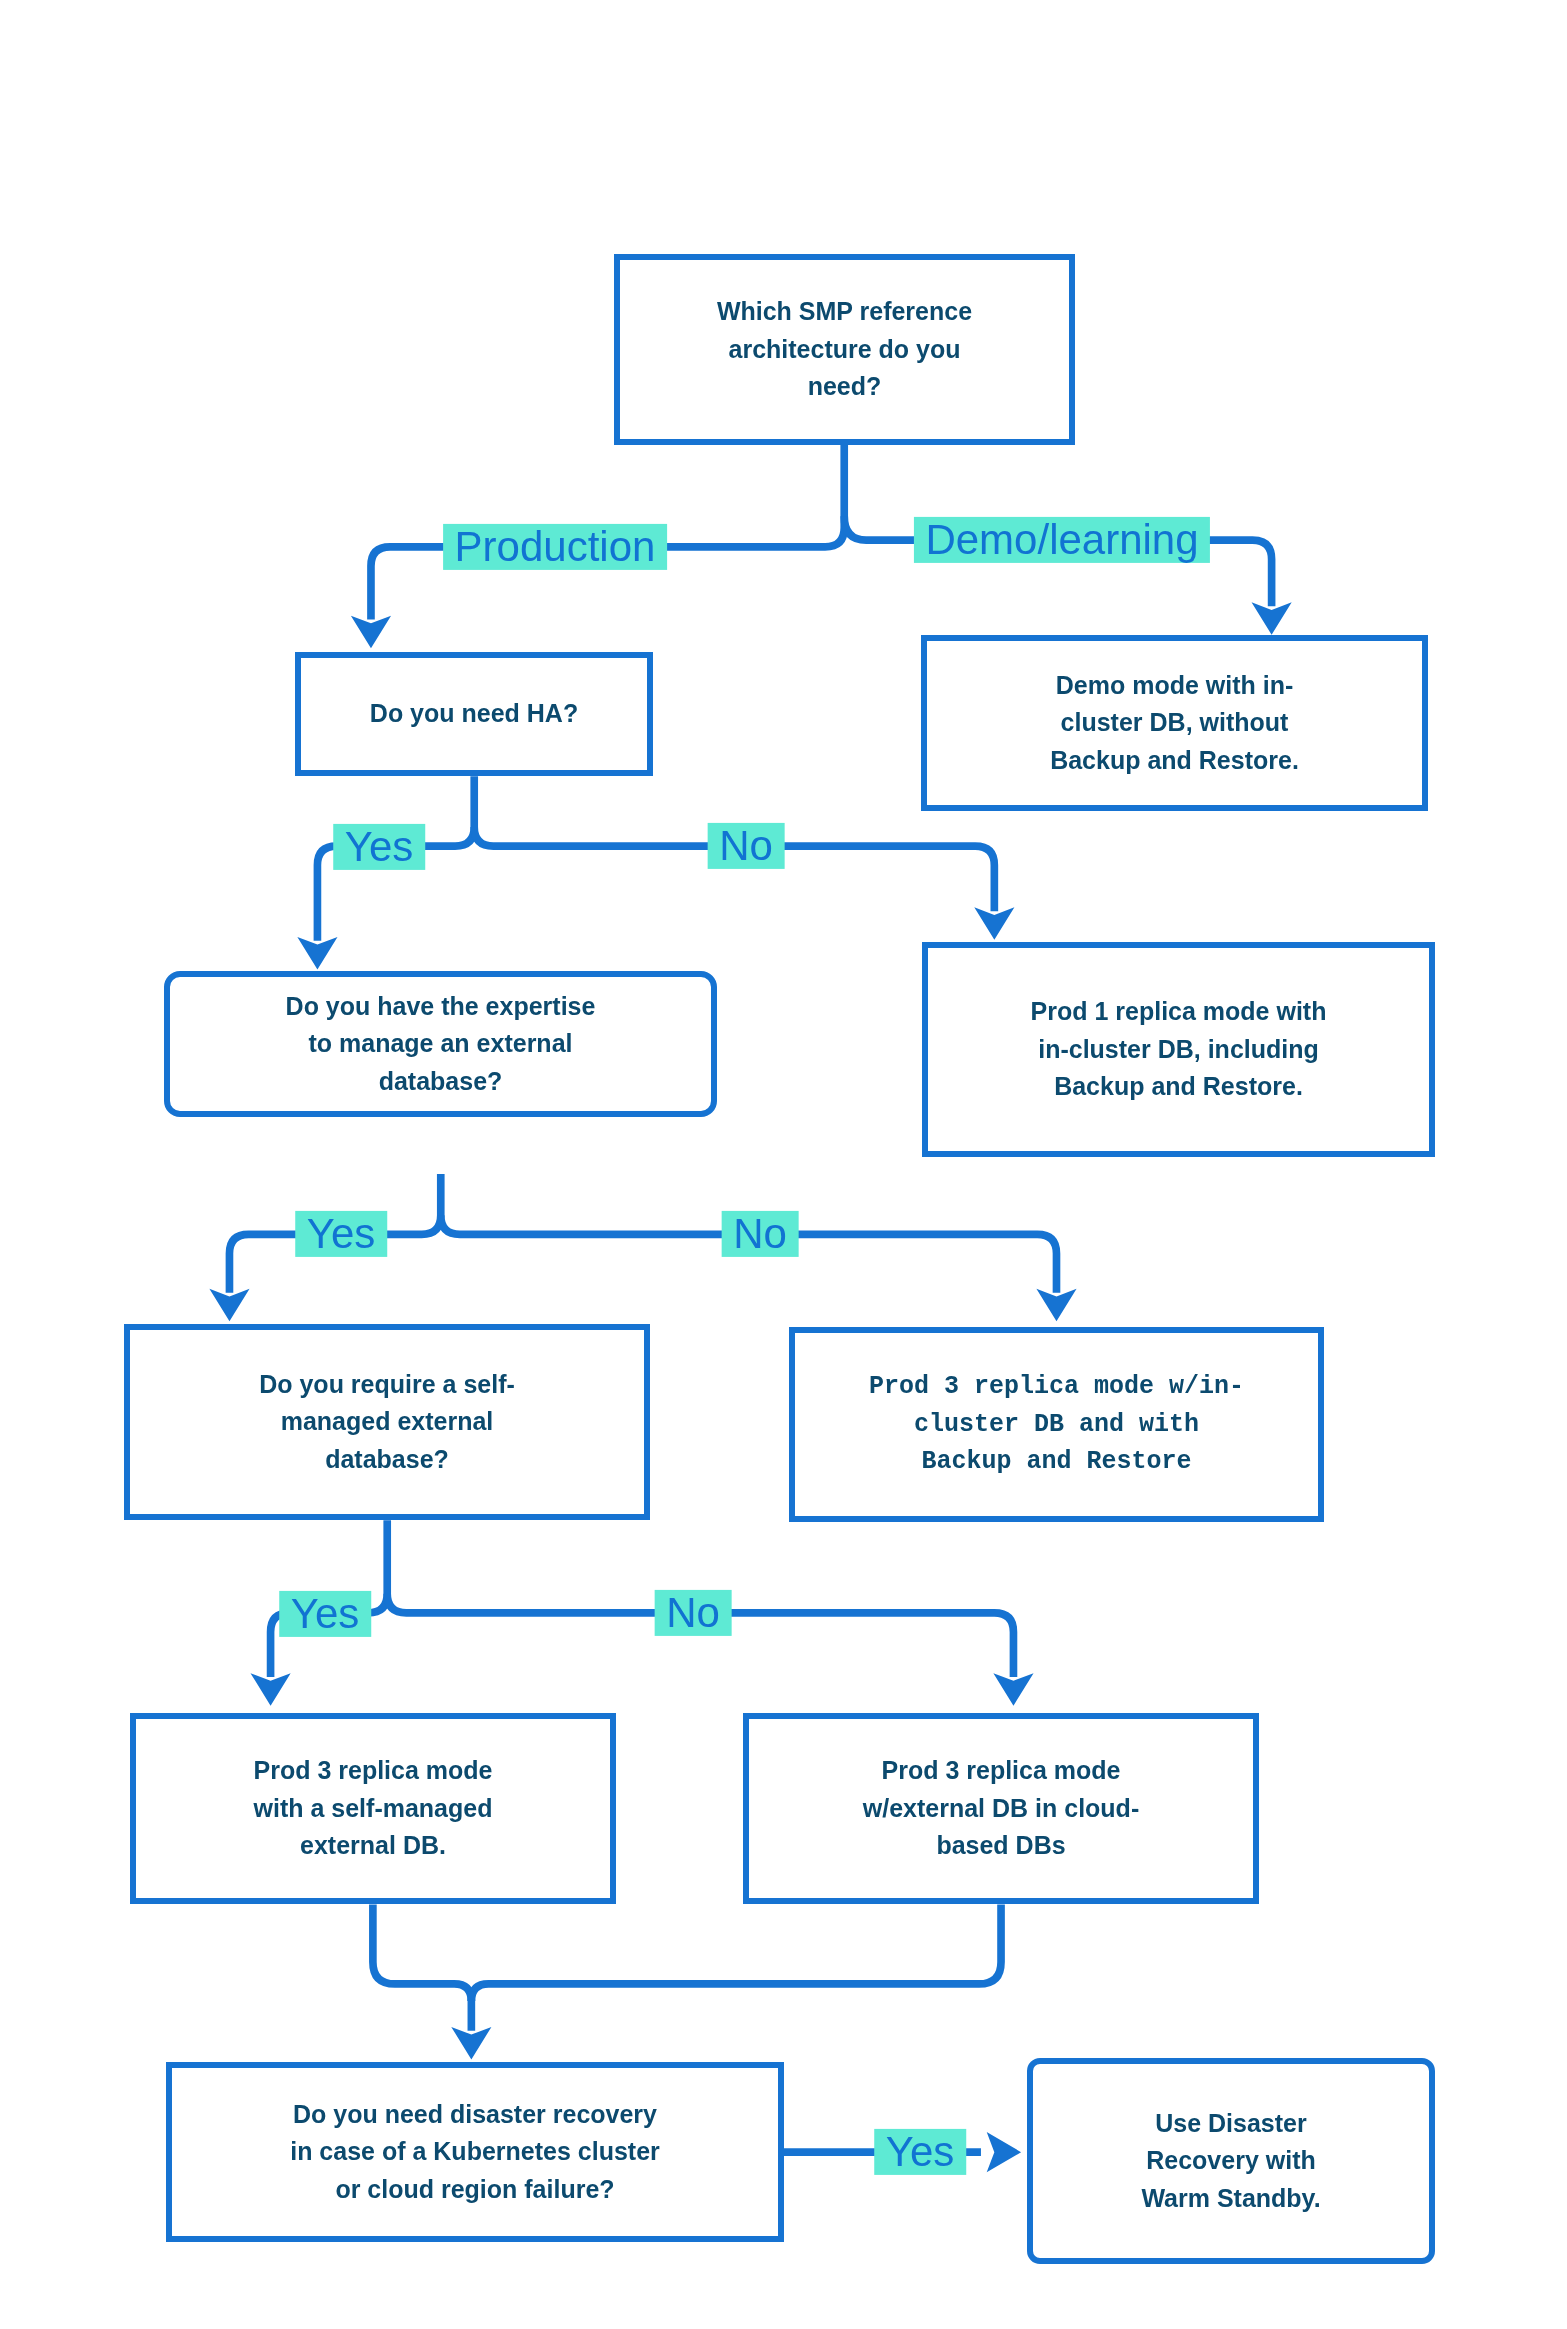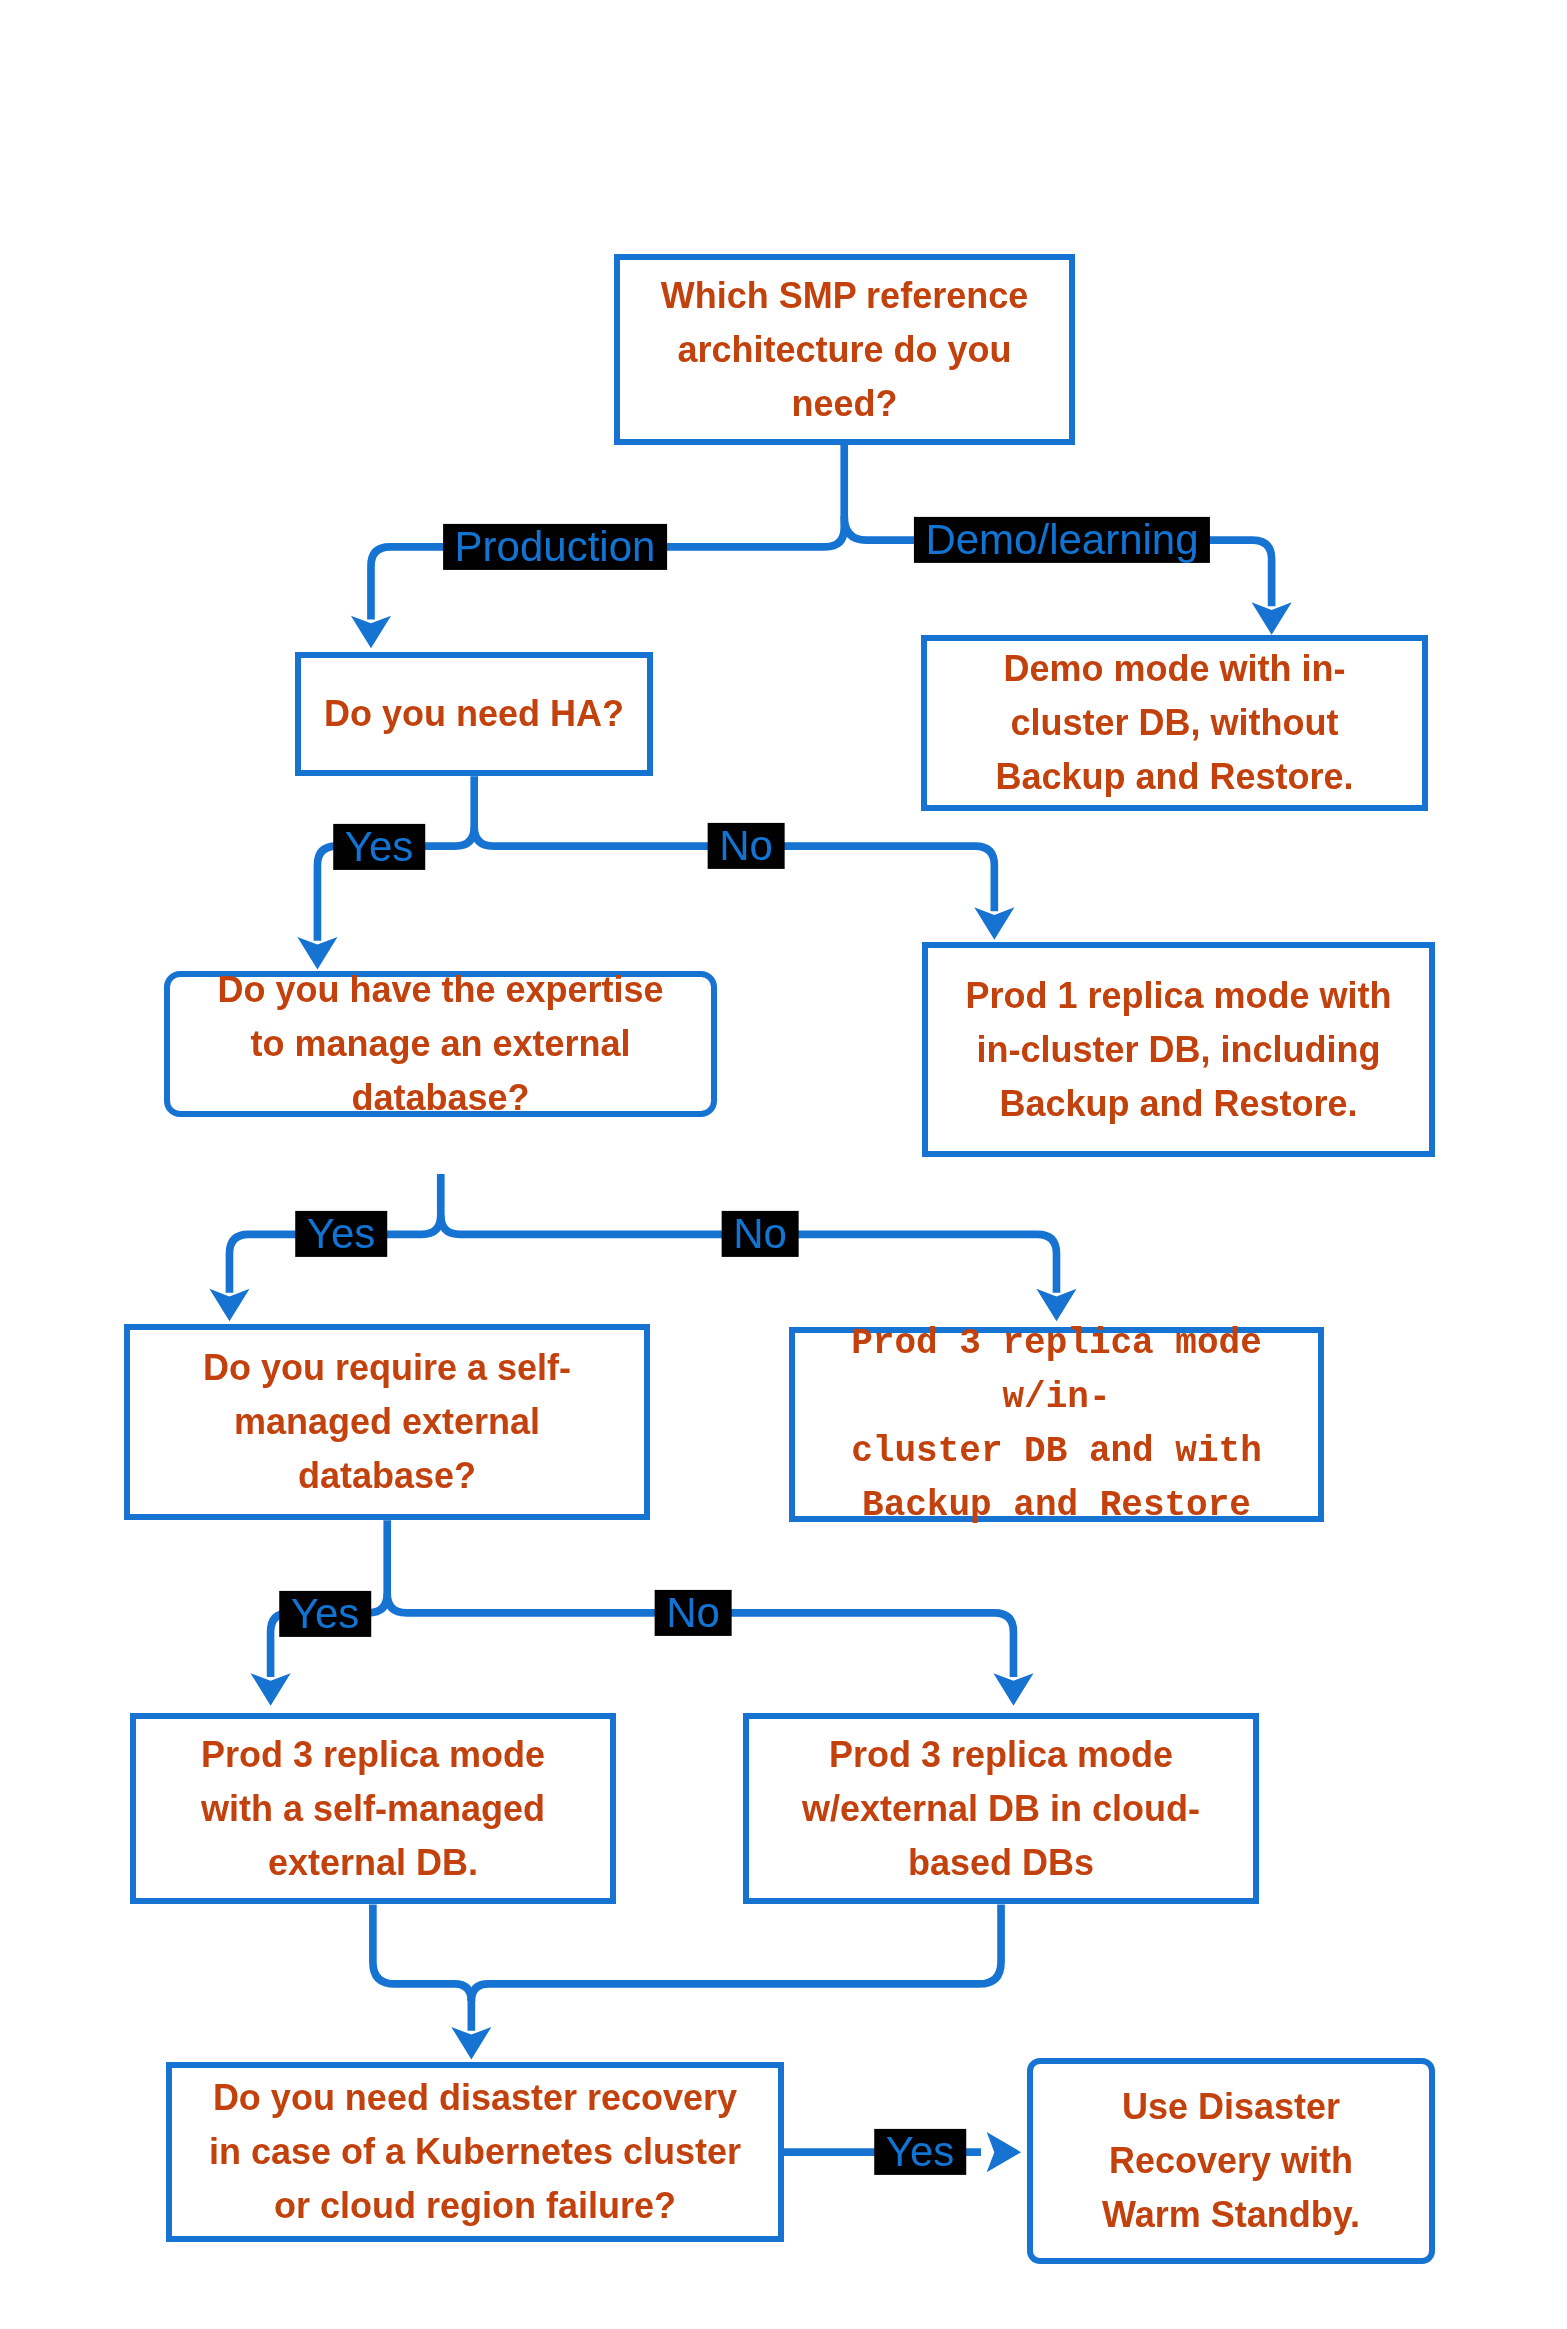--- a/index.html
+++ b/index.html
@@ -13,31 +13,31 @@
   #connector-layer{position:absolute;left:0;top:0;}
   .edge{stroke:#1673d2;stroke-width:8;fill:none;}
   .arrowhead{fill:#1673d2;stroke:none;}
   .node{
     position:absolute;
     box-sizing:border-box;
     border:6.7px solid #1673d2;
     background:#ffffff;
     display:flex;align-items:center;justify-content:center;
     text-align:center;
-    color:#c2410c;
+    color:#0c4a6e;
     font-weight:bold;
-    font-size:36px;
+    font-size:25px;
     line-height:1.5;
     white-space:pre-line;
     padding:0 5.7px;
   }
   .edge-label{
     position:absolute;
     transform:translate(-50%,-50%);
-    background:#000000;
+    background:#5eead4;
     color:#1173d2;
     font-size:42px;
     font-weight:normal;
     padding:0 11.5px;
     white-space:nowrap;
     line-height:1.1;
   }
   .page-title{
     position:absolute;
     left:846px;top:113px;

